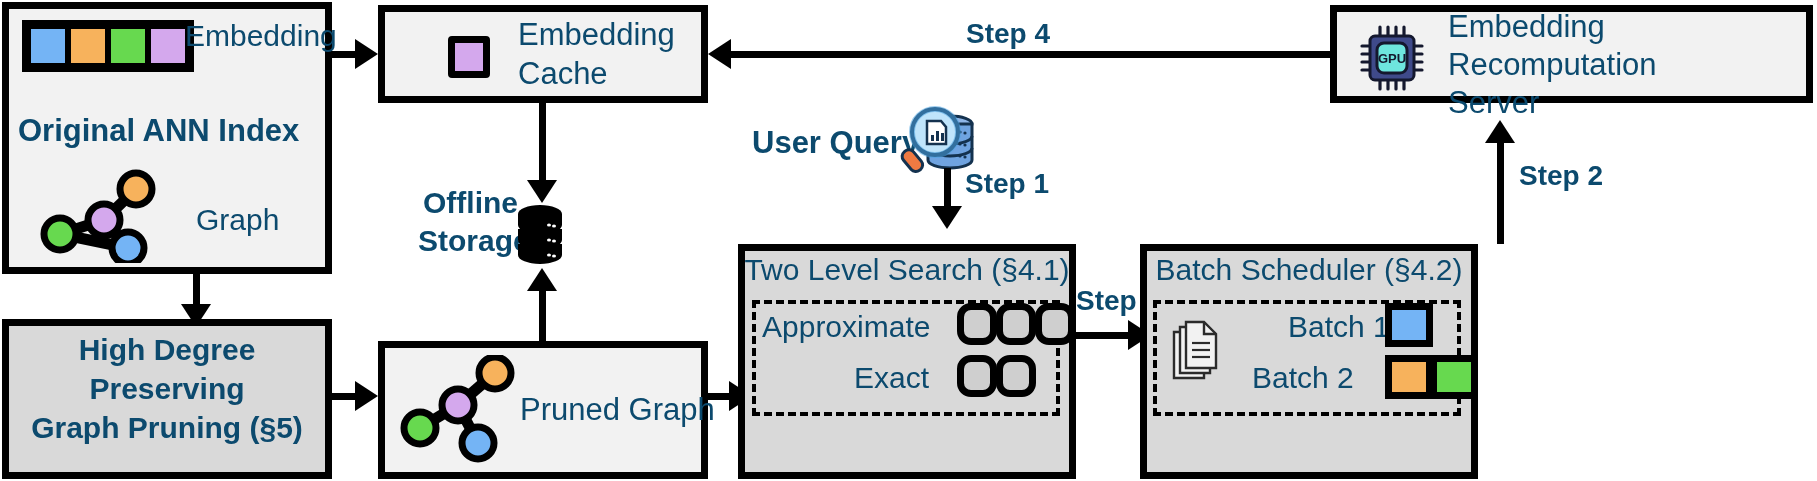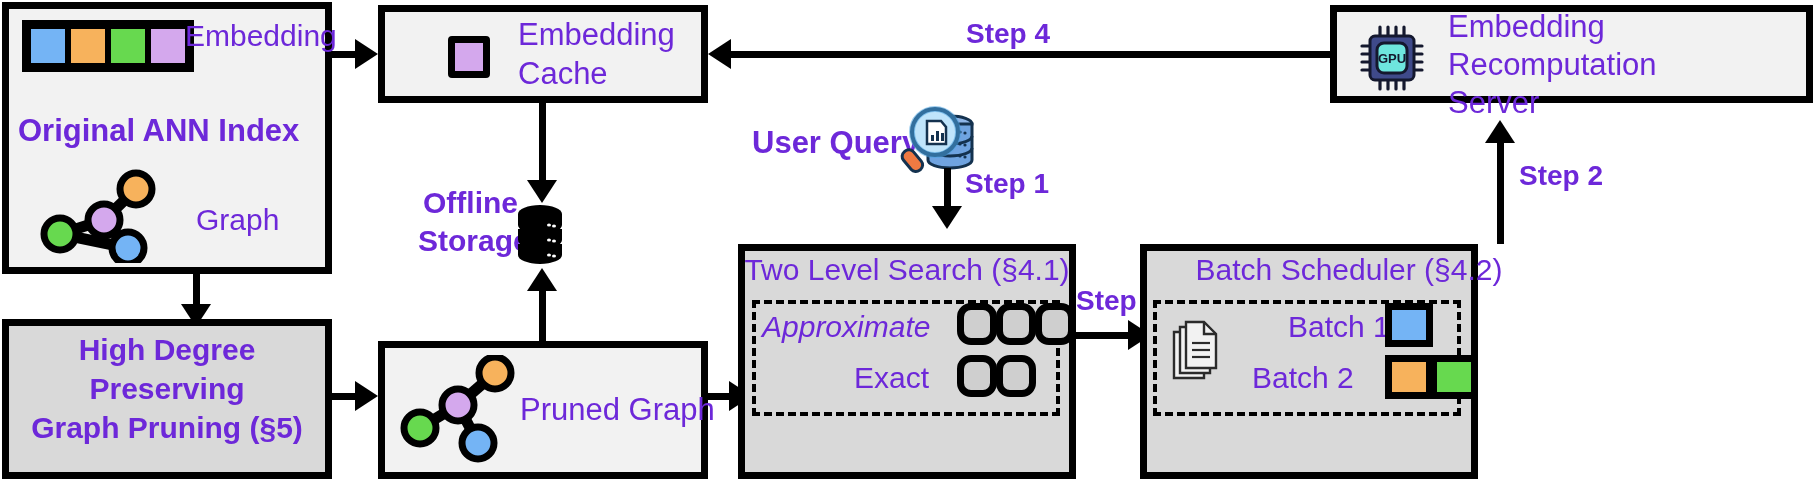--- a/index.html
+++ b/index.html
@@ -3,21 +3,21 @@
 <meta charset="utf-8">
 <title>System Architecture Diagram</title>
 <style>
   html,body{margin:0;padding:0;background:#ffffff;}
   body{font-family:"Liberation Sans",sans-serif;}
   #canvas{position:relative;width:1817px;height:481px;background:#fff;overflow:hidden;}
 
   .box{position:absolute;box-sizing:border-box;border:7px solid #000;background:#f2f2f2;}
   .box.grey{background:#d9d9d9;}
 
-  .lbl{position:absolute;color:#6d28d9;white-space:pre-line;line-height:1.12;}
+  .lbl{position:absolute;color:#0c4a6e;white-space:pre-line;line-height:1.12;}
   .bold{font-weight:bold;}
 
   
   .hline{position:absolute;background:#000;height:7px;}
   .vline{position:absolute;background:#000;width:7px;}
   .arrowR{position:absolute;width:0;height:0;border-top:15px solid transparent;border-bottom:15px solid transparent;border-left:23px solid #000;}
   .arrowL{position:absolute;width:0;height:0;border-top:15px solid transparent;border-bottom:15px solid transparent;border-right:23px solid #000;}
   .arrowD{position:absolute;width:0;height:0;border-left:15px solid transparent;border-right:15px solid transparent;border-top:23px solid #000;}
   .arrowU{position:absolute;width:0;height:0;border-left:15px solid transparent;border-right:15px solid transparent;border-bottom:23px solid #000;}
 
@@ -197,37 +197,37 @@
   <div class="vline" style="left:944px;top:168px;height:44px;"></div>
   <div class="arrowD" style="left:932px;top:206px;"></div>
   <div class="lbl bold" style="left:965px;top:168px;font-size:28px;">Step 1</div>
 
   <div class="box grey" style="left:738px;top:244px;width:338px;height:235px;">
   </div>
   <div class="lbl" style="left:738px;top:253px;width:338px;text-align:center;font-size:30px;">Two Level Search (§4.1)</div>
 
   <div class="dashed" style="left:752px;top:300px;width:308px;height:116px;"></div>
 
-  <div class="lbl" style="left:762px;top:310px;font-size:30px;font-style:italic;">Approximate</div>
+  <div class="lbl" style="left:762px;top:310px;font-size:30px;">Approximate</div>
   <div class="slot" style="left:957px;top:303px;width:40px;height:42px;"></div>
   <div class="slot" style="left:996px;top:303px;width:40px;height:42px;"></div>
   <div class="slot" style="left:1035px;top:303px;width:40px;height:42px;"></div>
 
   <div class="lbl" style="left:854px;top:361px;font-size:30px;">Exact</div>
   <div class="slot" style="left:957px;top:355px;width:40px;height:42px;"></div>
   <div class="slot" style="left:996px;top:355px;width:40px;height:42px;"></div>
 
 
   <div class="hline" style="left:1076px;top:332px;width:60px;"></div>
   <div class="arrowR" style="left:1128px;top:320px;"></div>
   <div class="lbl bold" style="left:1076px;top:285px;font-size:28px;">Step 2</div>
 
   <div class="box grey" style="left:1140px;top:244px;width:338px;height:235px;">
   </div>
-  <div class="lbl" style="left:1140px;top:253px;width:338px;text-align:center;font-size:30px;margin-left:40px;">Batch Scheduler (§4.2)</div>
+  <div class="lbl" style="left:1140px;top:253px;width:338px;text-align:center;font-size:30px;">Batch Scheduler (§4.2)</div>
 
   <div class="dashed" style="left:1153px;top:300px;width:308px;height:116px;"></div>
 
   <div class="docs" style="left:1170px;top:318px;width:54px;height:66px;">
     <svg width="54" height="66" viewBox="0 0 54 66">
       <g fill="#f2f2f2" stroke="#2b2b2b" stroke-width="2.4">
         <path d="M4 14 L22 14 L34 26 L34 60 L4 60 Z"></path>
         <path d="M10 9 L28 9 L40 21 L40 55 L10 55 Z"></path>
         <path d="M16 4 L34 4 L46 16 L46 50 L16 50 Z"></path>
       </g>

